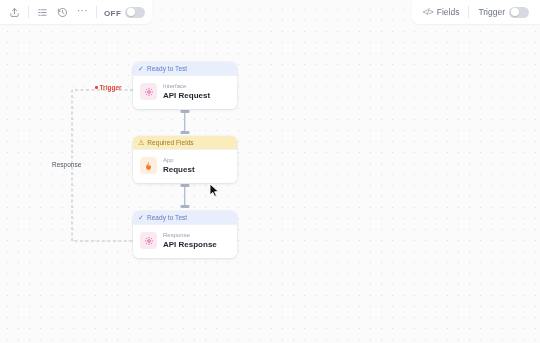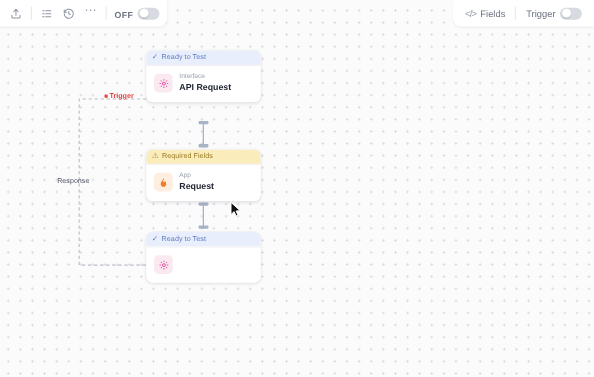--- a/index.html
+++ b/index.html
@@ -175,21 +175,21 @@
     <div class="cap top"></div>
     <div class="cap bottom"></div>
   </div>
 
   <div class="edge" style="left:170px; top:184px; width:30px; height:24px;">
     <div class="stem"></div>
     <div class="cap top"></div>
     <div class="cap bottom"></div>
   </div>
 
-  <div class="node" style="left:133px; top:46px;">
+  <div class="node" style="left:133px; top:62px;">
     <div class="node-status status-ok">
       <span class="st-glyph">✓</span>
       <span>Ready to Test</span>
     </div>
     <div class="node-body">
       <div class="node-icon icon-pink">
         <svg width="10" height="10" viewBox="0 0 24 24" fill="none" stroke="currentColor" stroke-width="2.2">
           <circle cx="12" cy="12" r="3.2"></circle>
           <path d="M12 2.5v3M12 18.5v3M2.5 12h3M18.5 12h3M5.2 5.2l2.1 2.1M16.7 16.7l2.1 2.1M18.8 5.2l-2.1 2.1M7.3 16.7l-2.1 2.1"></path>
         </svg>
@@ -223,20 +223,24 @@
     <div class="node-status status-ok">
       <span class="st-glyph">✓</span>
       <span>Ready to Test</span>
     </div>
     <div class="node-body">
       <div class="node-icon icon-pink">
         <svg width="10" height="10" viewBox="0 0 24 24" fill="none" stroke="currentColor" stroke-width="2.2">
           <circle cx="12" cy="12" r="3.2"></circle>
           <path d="M12 2.5v3M12 18.5v3M2.5 12h3M18.5 12h3M5.2 5.2l2.1 2.1M16.7 16.7l2.1 2.1M18.8 5.2l-2.1 2.1M7.3 16.7l-2.1 2.1"></path>
         </svg>
+      </div>
+      <div class="node-text">
+        <div class="node-kind">Response</div>
+        <div class="node-title">API Response</div>
       </div>
     </div>
   </div>
 
   <div class="float-label" id="trigger-label">
     <span class="dot"></span>
     <span>Trigger</span>
   </div>
   <div class="float-label" id="response-label">
     <span>Response</span>

